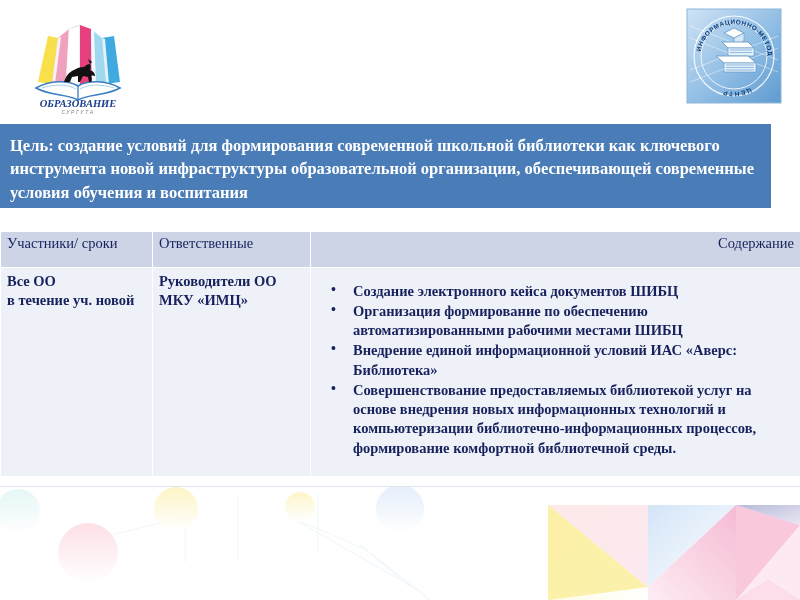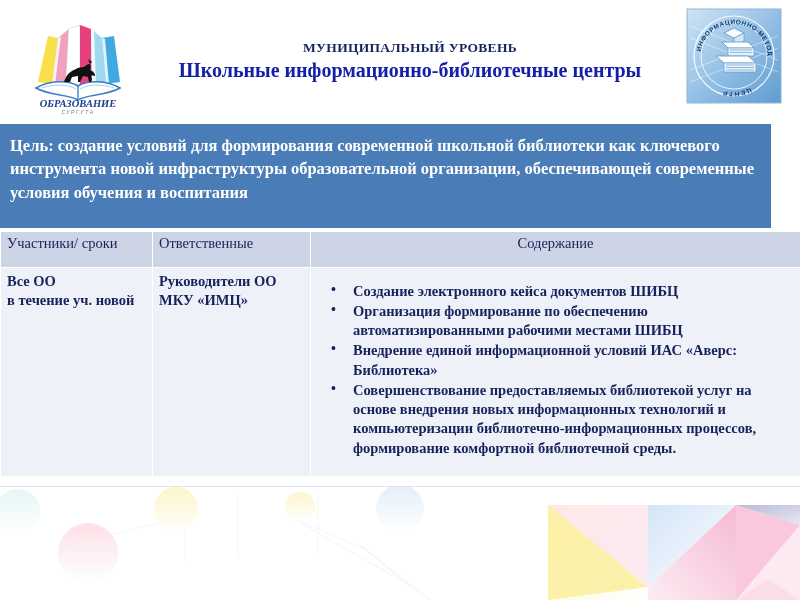--- a/index.html
+++ b/index.html
@@ -70,21 +70,21 @@
     line-height: 1.2;
     margin-top: 2px;
     white-space: nowrap;
   }
 
   
   .goal-banner {
     position: absolute;
     left: 0; top: 124px;
     width: 771px;
-    height: 104px;
+    height: 84px;
     background: #4a7cb7;
     box-sizing: border-box;
     padding: 10px 14px 8px 10px;
   }
   .goal-text {
     color: #ffffff;
     font-family: "Liberation Serif", serif;
     font-size: 16.5px;
     font-weight: bold;
     line-height: 1.42;
@@ -112,21 +112,21 @@
   }
   table.plan thead th {
     background: #ccd4e6;
     font-weight: normal;
     font-size: 14.5px;
     height: 28px;
     padding: 3px 6px 4px 6px;
     text-align: left;
     color: #17215c;
   }
-  table.plan thead th.center { text-align: center; }
+  table.plan thead th.center { text-align: right; }
   table.plan tbody td {
     background: #eef1f8;
     font-size: 14.5px;
     line-height: 1.3;
     padding: 4px 6px 8px 6px;
     font-weight: bold;
   }
   .col-1 { width: 152px; }
   .col-2 { width: 158px; }
   .col-3 { width: 490px; }
@@ -205,24 +205,20 @@
         <path d="M36,68 C38,62 41,58 46,56 C49,54 52,53 56,53 C58,51 60,50 62,50 C63,52 63,54 62,56
                  C65,57 67,59 67,62 C66,62 64,61 63,62 C64,64 64,66 63,68
                  L61,68 L60,63 L55,62 L52,68 L50,68 L50,62 L44,63 L42,68 Z" fill="#111111"></path>
         <path d="M62,50 L60,45 L64,48 Z" fill="#111111"></path>
 
         <text x="50" y="93" font-family="Liberation Serif, serif" font-size="10.5" font-weight="bold" fill="#1b3f8f" text-anchor="middle">ОБРАЗОВАНИЕ</text>
         <text x="50" y="99.5" font-family="Liberation Sans, sans-serif" font-size="5" letter-spacing="1.6" fill="#7a7a7a" text-anchor="middle">СУРГУТА</text>
       </svg>
     </div>
 
-    <div class="title-block">
-      <div class="title-kicker">МУНИЦИПАЛЬНЫЙ УРОВЕНЬ</div>
-      <div class="title-main">Школьные информационно-библиотечные центры</div>
-    </div>
 
     <div class="logo-right">
       <svg width="96" height="96" viewBox="0 0 96 96" aria-hidden="true">
         <defs>
           <linearGradient id="embBg" x1="0" y1="0" x2="1" y2="1">
             <stop offset="0%" stop-color="#cfe3f5"></stop>
             <stop offset="55%" stop-color="#8fbde4"></stop>
             <stop offset="100%" stop-color="#5f9bd0"></stop>
           </linearGradient>
           <path id="arcTop" d="M14,50 A34,34 0 0 1 82,50" fill="none"></path>

